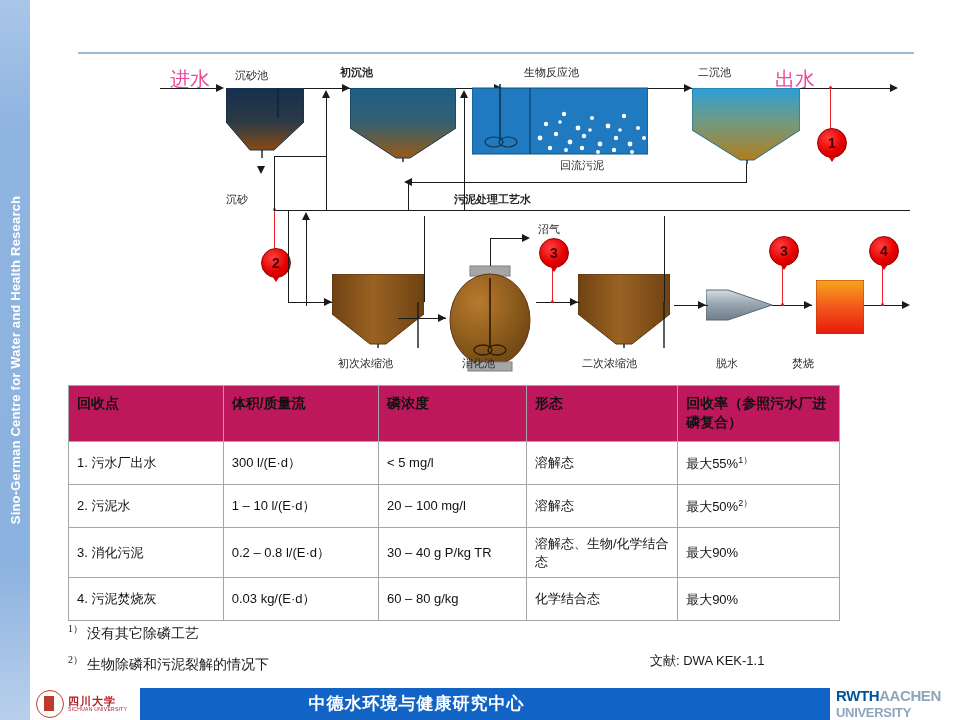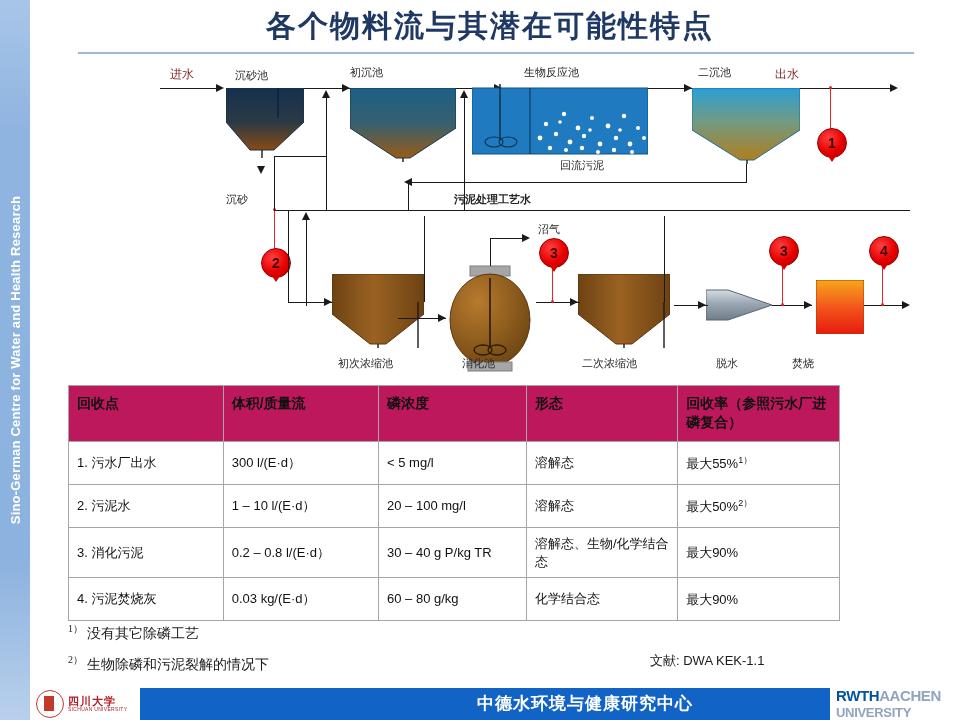--- a/index.html
+++ b/index.html
@@ -34,21 +34,21 @@
     text-align:center;line-height:44px;letter-spacing:2px;
   }
   .title-rule{
     position:absolute;left:78px;top:52px;width:836px;height:2px;
     background:#9fb8d4;
   }
 
   
   .diagram{position:absolute;left:30px;top:56px;width:930px;height:320px;}
   .dg-label{position:absolute;font-size:11px;color:#262626;white-space:nowrap;}
-  .dg-label.big{font-size:12px;color:#7f1d1d;}
+  .dg-label.big{font-size:20px;color:#ec4899;}
   .ln{position:absolute;background:#1a1a1a;}
   .ln.h{height:1.4px;}
   .ln.v{width:1.4px;}
   .lnr{position:absolute;background:#e8232a;}
   .lnr.v{width:1.4px;}
   .arrow-r{
     position:absolute;width:0;height:0;
     border-top:4.5px solid transparent;border-bottom:4.5px solid transparent;
     border-left:8px solid #1a1a1a;
   }
@@ -115,21 +115,21 @@
     position:absolute;left:650px;top:652px;font-size:13px;color:#1a1a1a;
   }
 
   
   .footer-bar{
     position:absolute;left:140px;top:688px;width:690px;height:32px;
     background:#1163c6;
   }
   .footer-text{
     position:absolute;left:140px;top:688px;width:553px;height:32px;
-    line-height:32px;text-align:right;color:#fff;font-size:17px;font-weight:bold;
+    line-height:32px;text-align:center;color:#fff;font-size:17px;font-weight:bold;
     font-family:"Liberation Serif","DejaVu Serif",serif;letter-spacing:1px;
   }
   .scu{
     position:absolute;left:36px;top:688px;width:104px;height:32px;
     display:flex;align-items:center;gap:4px;
   }
   .scu-seal{
     width:26px;height:26px;border-radius:50%;
     border:1.5px solid #c0392b;position:relative;flex:0 0 auto;
     background:#fff;
@@ -156,28 +156,27 @@
 <body>
 
 <div class="slide">
 
   <div class="sidebar">
     <div class="sidebar-inner">
       <div class="vtext">Sino-German Centre for Water and Health Research</div>
     </div>
   </div>
 
-  <div class="title">各个物料流与其潜在可能性特点</div>
   <div class="title-rule"></div>
 
   <div class="diagram">
 
     <div class="dg-label big" style="left:140px;top:10px;">进水</div>
     <div class="dg-label" style="left:205px;top:12px;">沉砂池</div>
-    <div class="dg-label" style="left:320px;top:9px;">初沉池</div>
+    <div class="dg-label" style="left:310px;top:9px;font-weight:bold;">初沉池</div>
     <div class="dg-label" style="left:494px;top:9px;">生物反应池</div>
     <div class="dg-label" style="left:668px;top:9px;">二沉池</div>
     <div class="dg-label big" style="left:745px;top:10px;">出水</div>
 
     <div class="ln h" style="left:130px;top:32px;width:58px;"></div>
     <div class="arrow-r" style="left:186px;top:27.5px;"></div>
 
     <svg class="tank" style="left:196px;top:32px;" width="78" height="70">
       <defs>
           <linearGradient id="gGrit" x1="0" y1="0" x2="0" y2="1">

